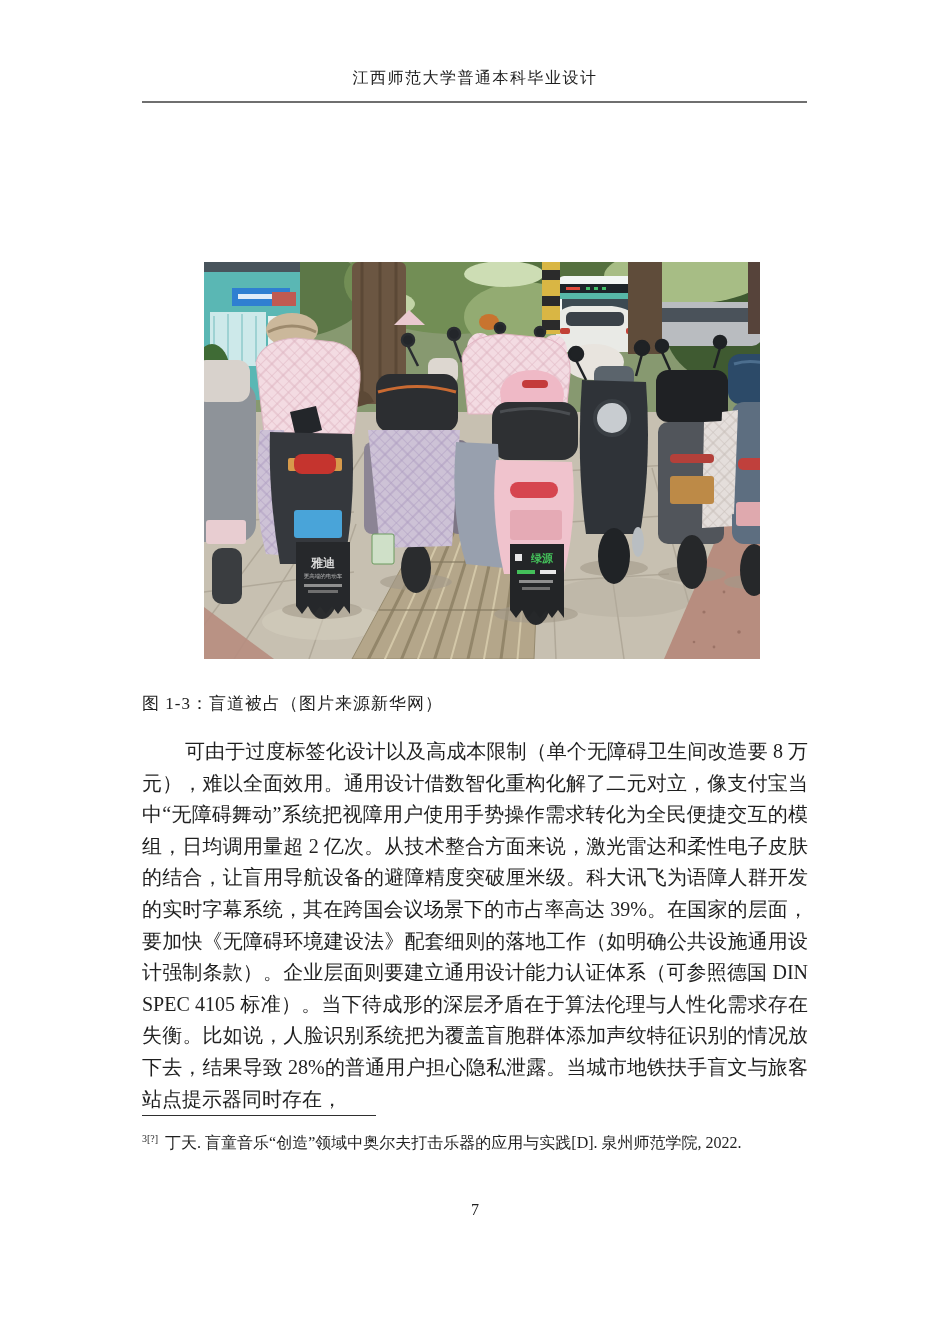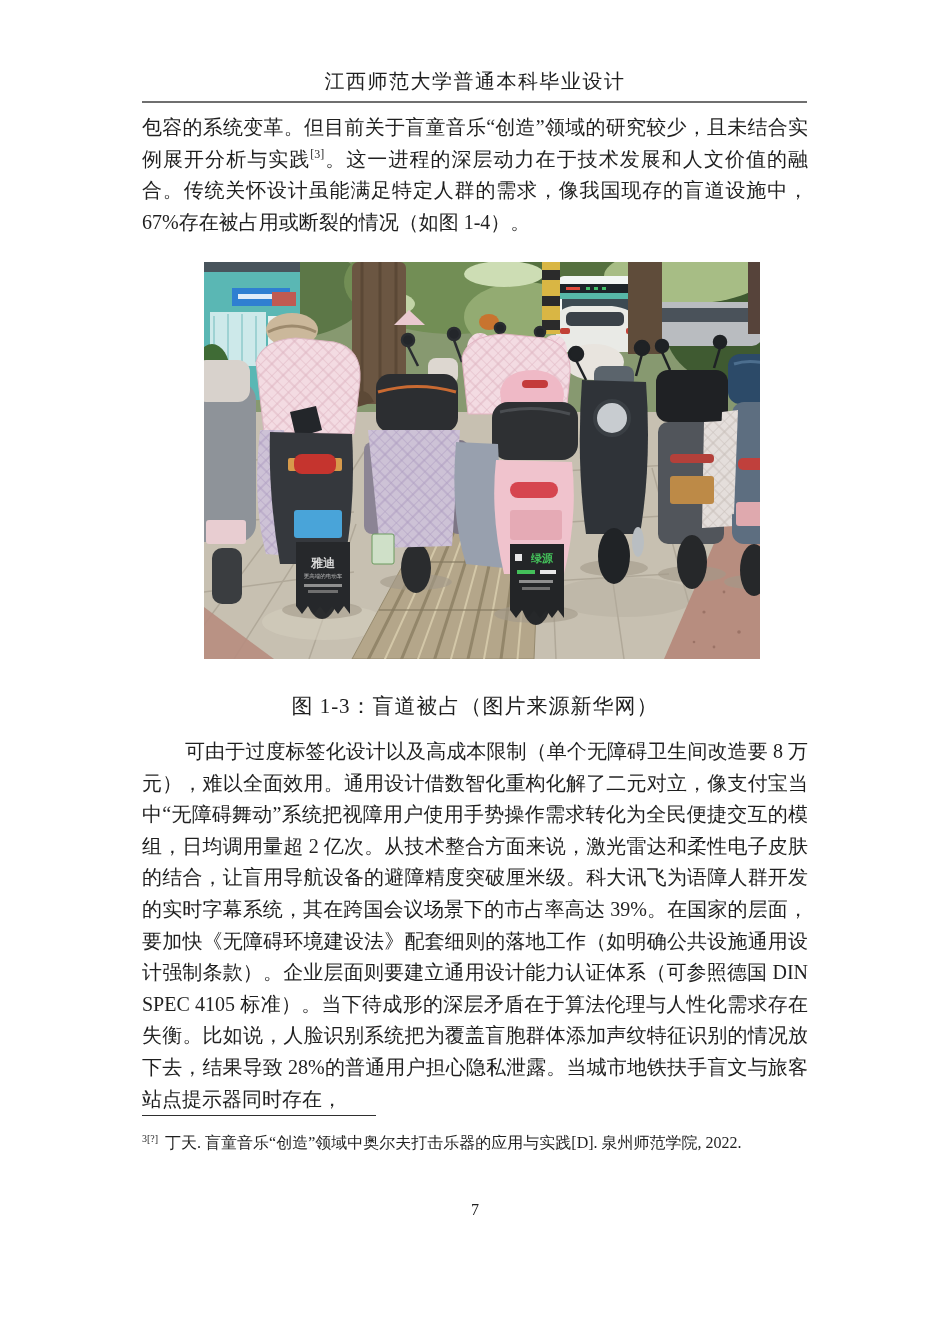--- a/index.html
+++ b/index.html
@@ -6,40 +6,40 @@
     --ink:#1f1f1f; --rule:#6f6f6f; --fnrule:#2f2f2f; --paper:#ffffff;
   }
   html,body{margin:0;padding:0;background:#ffffff;}
   .page{
     position:relative; width:950px; height:1344px; background:var(--paper);
     font-family:"Liberation Serif","DejaVu Serif",serif; color:var(--ink);
     overflow:hidden;
   }
   .header-title{
     position:absolute; top:68px; left:0; width:100%;
-    text-align:center; font-size:20px; letter-spacing:1.5px;
+    text-align:center; font-size:16px; letter-spacing:1.5px;
   }
   .header-rule{
     position:absolute; top:101px; left:142px; width:665px; height:0;
     border-top:2.5px solid var(--rule);
   }
   .body-text{
     position:absolute; left:142px; width:666px; margin:0;
     font-size:20px; line-height:31.6px; text-align:justify; text-align-last:left;
   }
   .para1{ top:112px; }
   .para2{ top:736px; text-indent:2.15em; }
   .body-text sup{ font-size:12px; line-height:0; vertical-align:super; }
   .figure{
     position:absolute; top:262px; left:204px; width:556px; height:397px;
   }
   .figure svg{ display:block; width:556px; height:397px; }
   .figure-caption{
     position:absolute; top:692px; left:142px; width:666px;
-    text-align:center; font-size:21px; letter-spacing:1px;
+    text-align:left; font-size:17px; letter-spacing:1px;
   }
   .footnote-rule{
     position:absolute; top:1115px; left:142px; width:234px; height:0;
     border-top:1.5px solid var(--fnrule);
   }
   .footnote{
     position:absolute; top:1131px; left:142px; width:666px;
     font-size:16px; line-height:23px;
   }
   .footnote sup{ font-size:10px; line-height:0; vertical-align:super; }
@@ -52,21 +52,20 @@
   .sign-sub{ font-family:"Liberation Sans","DejaVu Sans",sans-serif; }
 </style>
 </head>
 <body>
 
 <div class="page">
 
   <div class="header-title">江西师范大学普通本科毕业设计</div>
   <div class="header-rule"></div>
 
-  <p class="body-text para1"><span>包容的系统变革。但目前关于盲童音乐“创造”领域的研究较少，且未结合实例展开分析与实践</span><sup>[3]</sup><span>。这一进程的深层动力在于技术发展和人文价值的融合。传统关怀设计虽能满足特定人群的需求，像我国现存的盲道设施中，67%存在被占用或断裂的情况（如图 1-4）。</span></p>
 
   <div class="figure" role="img" aria-label="人行道上的盲道被成排停放的电动车占用">
     <svg viewBox="0 0 556 397" xmlns="http://www.w3.org/2000/svg">
       <defs>
         <pattern id="quiltPink" width="16" height="16" patternUnits="userSpaceOnUse" patternTransform="rotate(45)">
           <rect width="16" height="16" fill="#f3dbe2"></rect>
           <path d="M0 0H16M0 8H16M0 0V16M8 0V16" stroke="#dfb7c3" stroke-width="1.1"></path>
         </pattern>
         <pattern id="quiltLav" width="16" height="16" patternUnits="userSpaceOnUse" patternTransform="rotate(45)">
           <rect width="16" height="16" fill="#cdc2d6"></rect>

